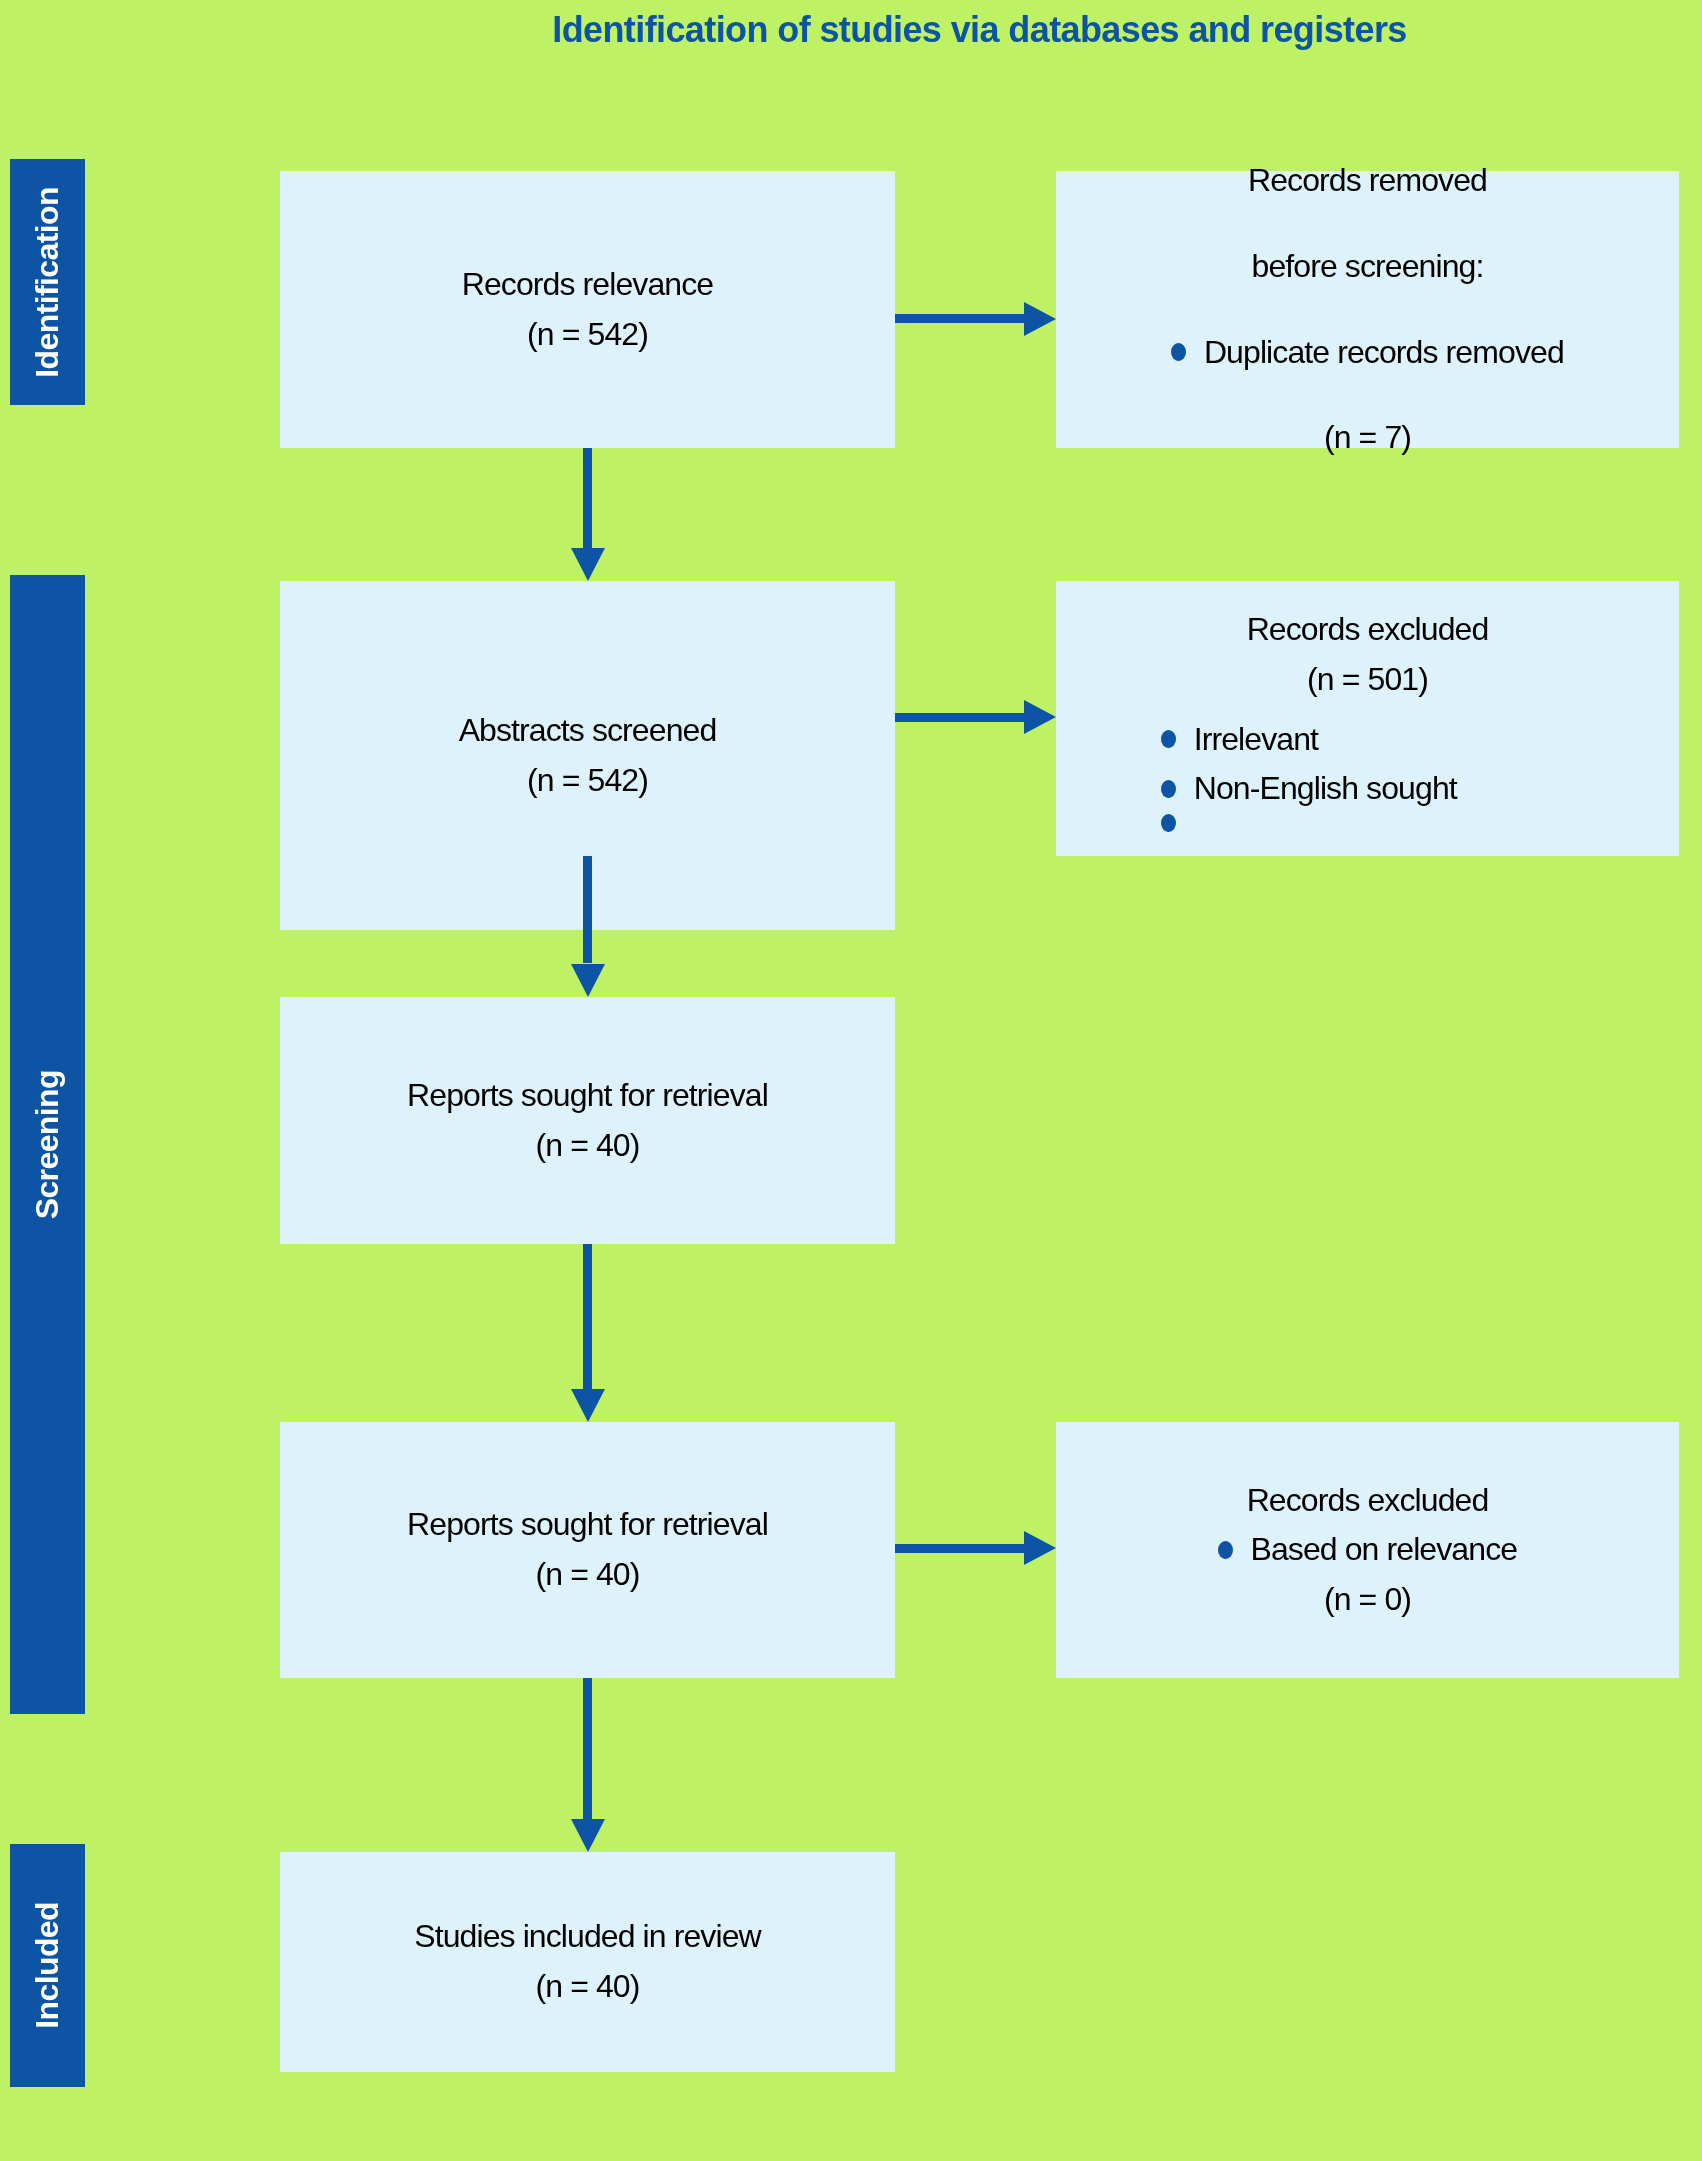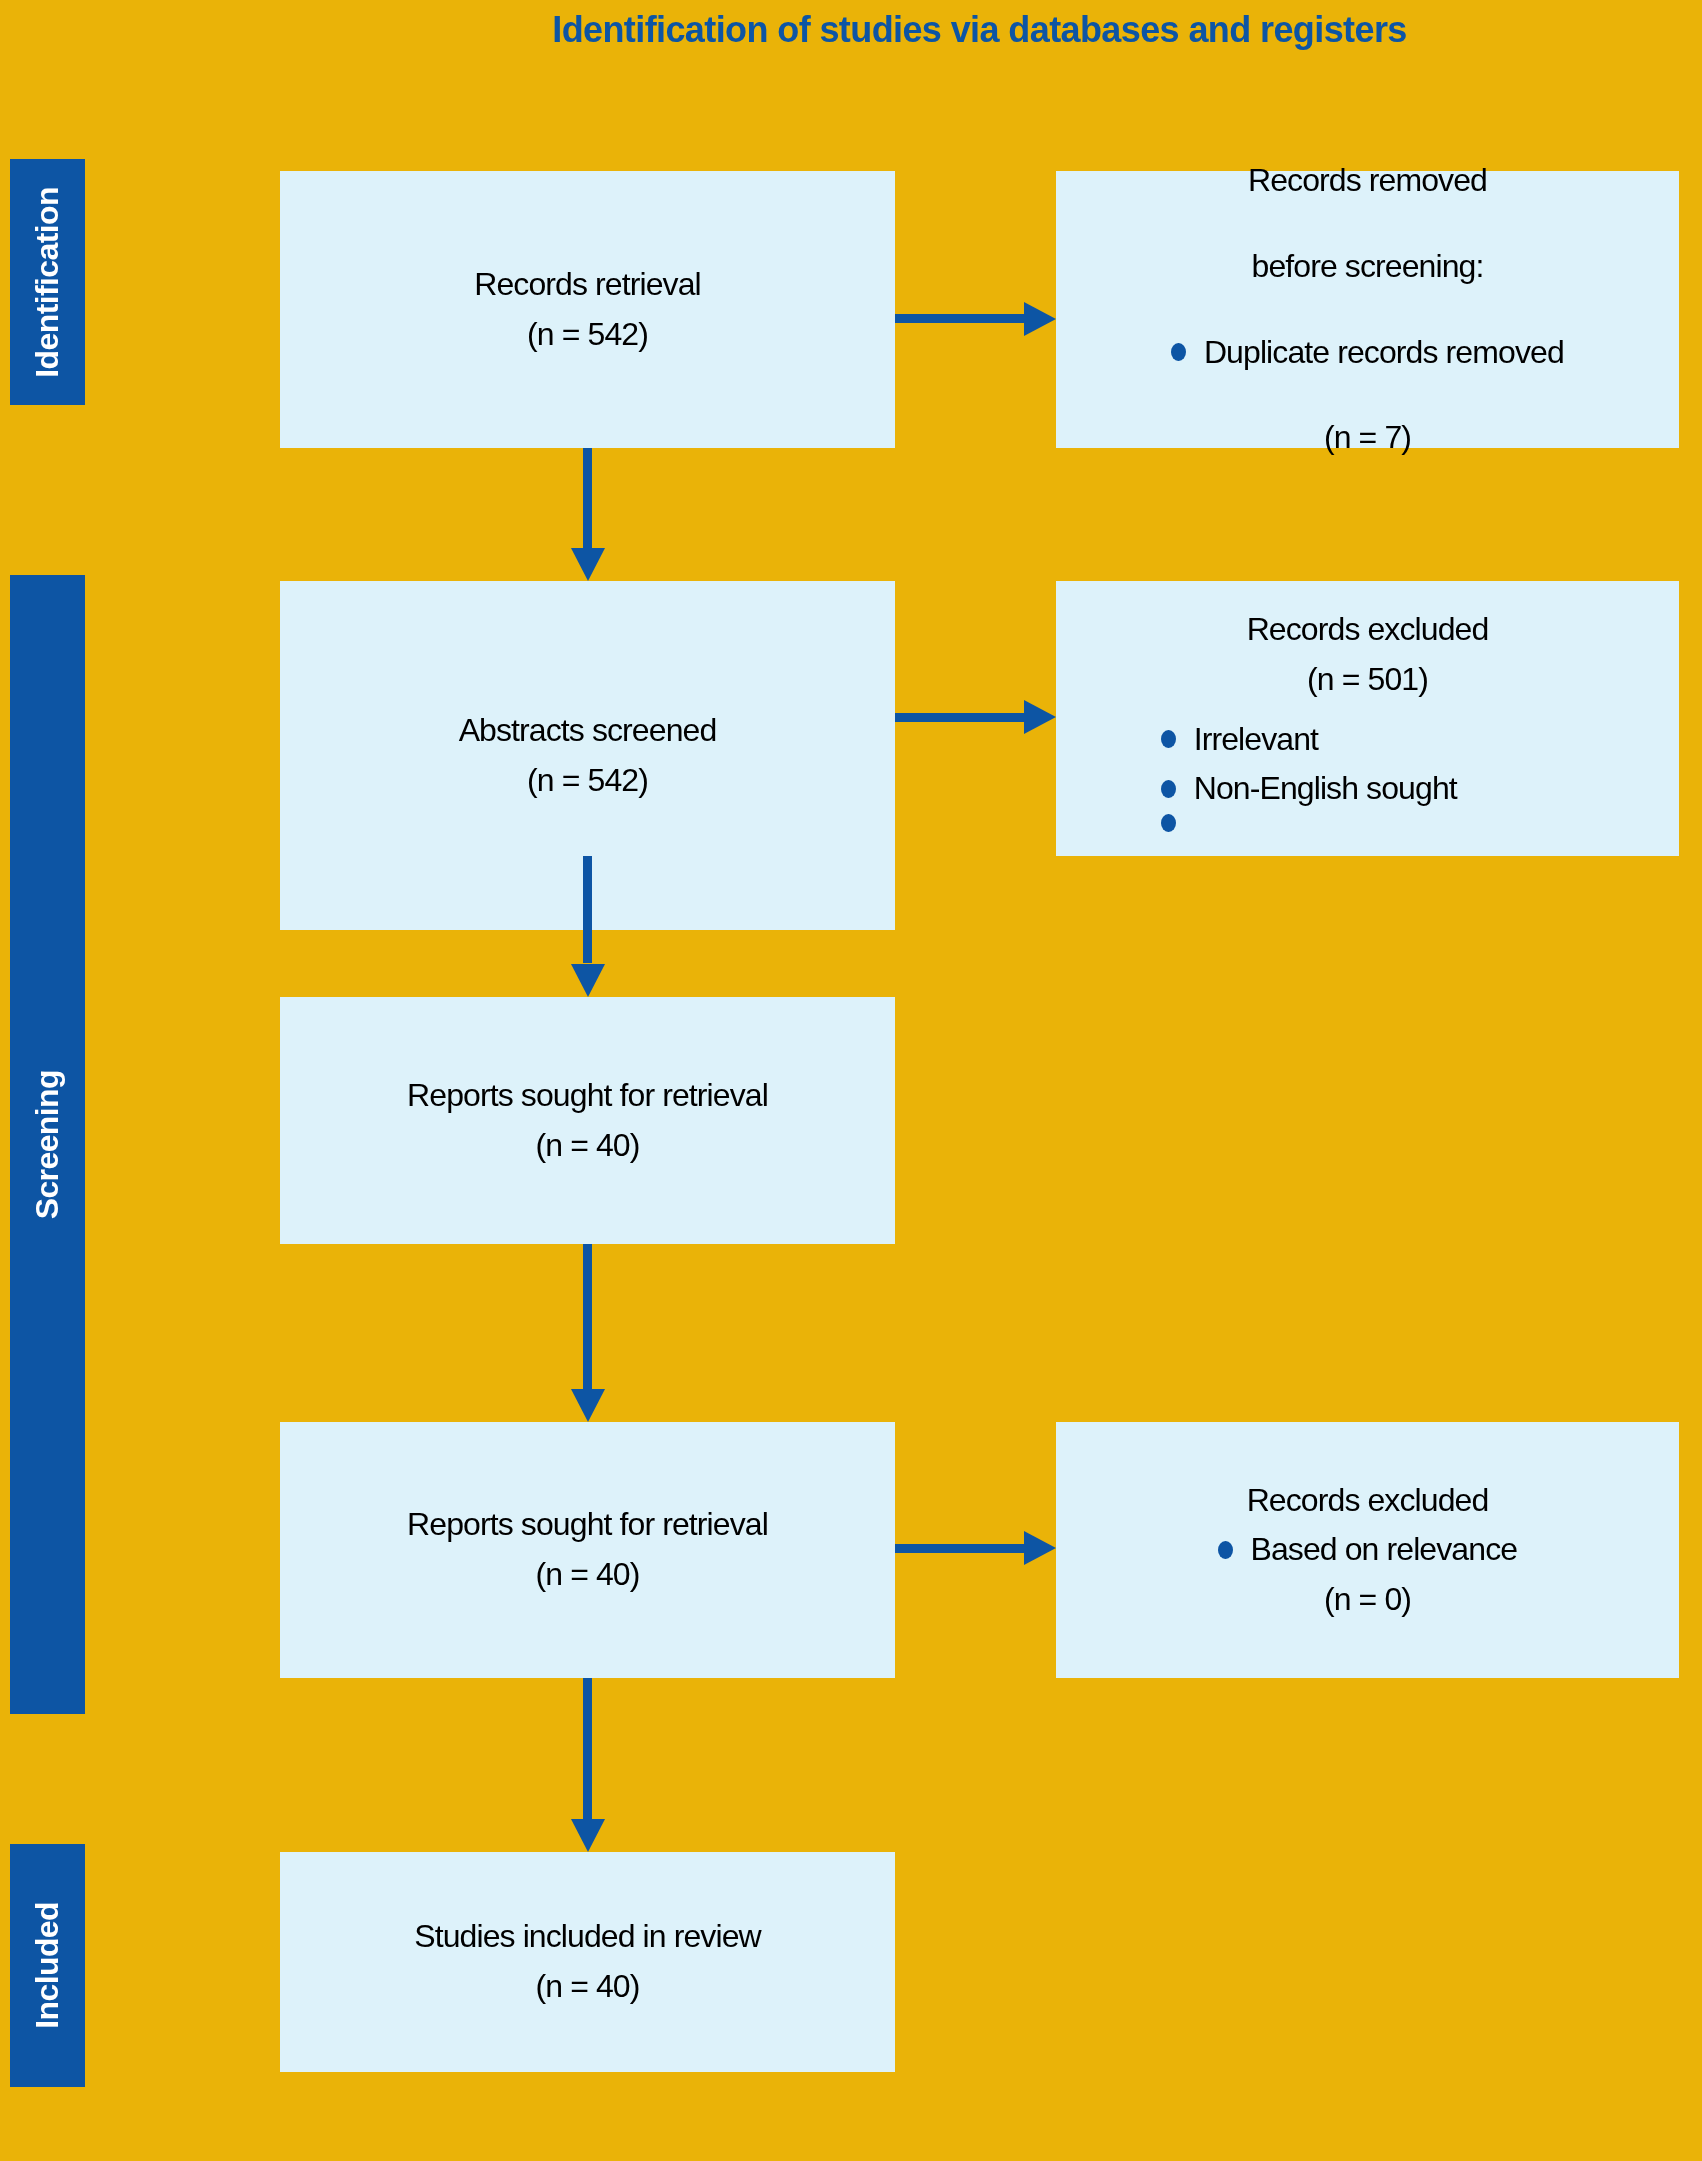--- a/index.html
+++ b/index.html
@@ -1,17 +1,17 @@
 <!DOCTYPE html>
 <html style="font-size:9px"><head>
 <meta charset="utf-8">
 <style>
   html,body{margin:0;padding:0;background:#ffffff;}
   #canvas{
-    position:relative;width:1702px;height:2161px;background:#eab308;overflow:hidden;
+    position:relative;width:1702px;height:2161px;background:#bef264;overflow:hidden;
     font-family:"Liberation Sans", sans-serif;color:#000000;
   }
   .title{
     position:absolute;left:280px;width:1399px;top:9px;
     text-align:center;font-size:36px;font-weight:bold;color:#0d55a4;letter-spacing:-0.6px;
   }
   .stagebar{
     position:absolute;left:10.2px;width:75px;background:#0d55a4;
     display:flex;align-items:center;justify-content:center;
   }
@@ -57,21 +57,21 @@
     <span class="vlabel">Identification</span>
   </div>
   <div class="stagebar" style="top:575px;height:1139px;">
     <span class="vlabel">Screening</span>
   </div>
   <div class="stagebar" style="top:1844px;height:243px;">
     <span class="vlabel">Included</span>
   </div>
 
   <div class="box" style="left:280px;width:615px;top:171px;height:277px;">
-    <div class="ln">Records retrieval</div>
+    <div class="ln">Records relevance</div>
     <div class="ln">(n = 542)</div>
   </div>
 
   <div class="box" style="left:280px;width:615px;top:581px;height:349px;">
     <div class="ln">Abstracts screened</div>
     <div class="ln">(n = 542)</div>
   </div>
 
   <div class="box" style="left:280px;width:615px;top:997px;height:247px;">
     <div class="ln">Reports sought for retrieval</div>

